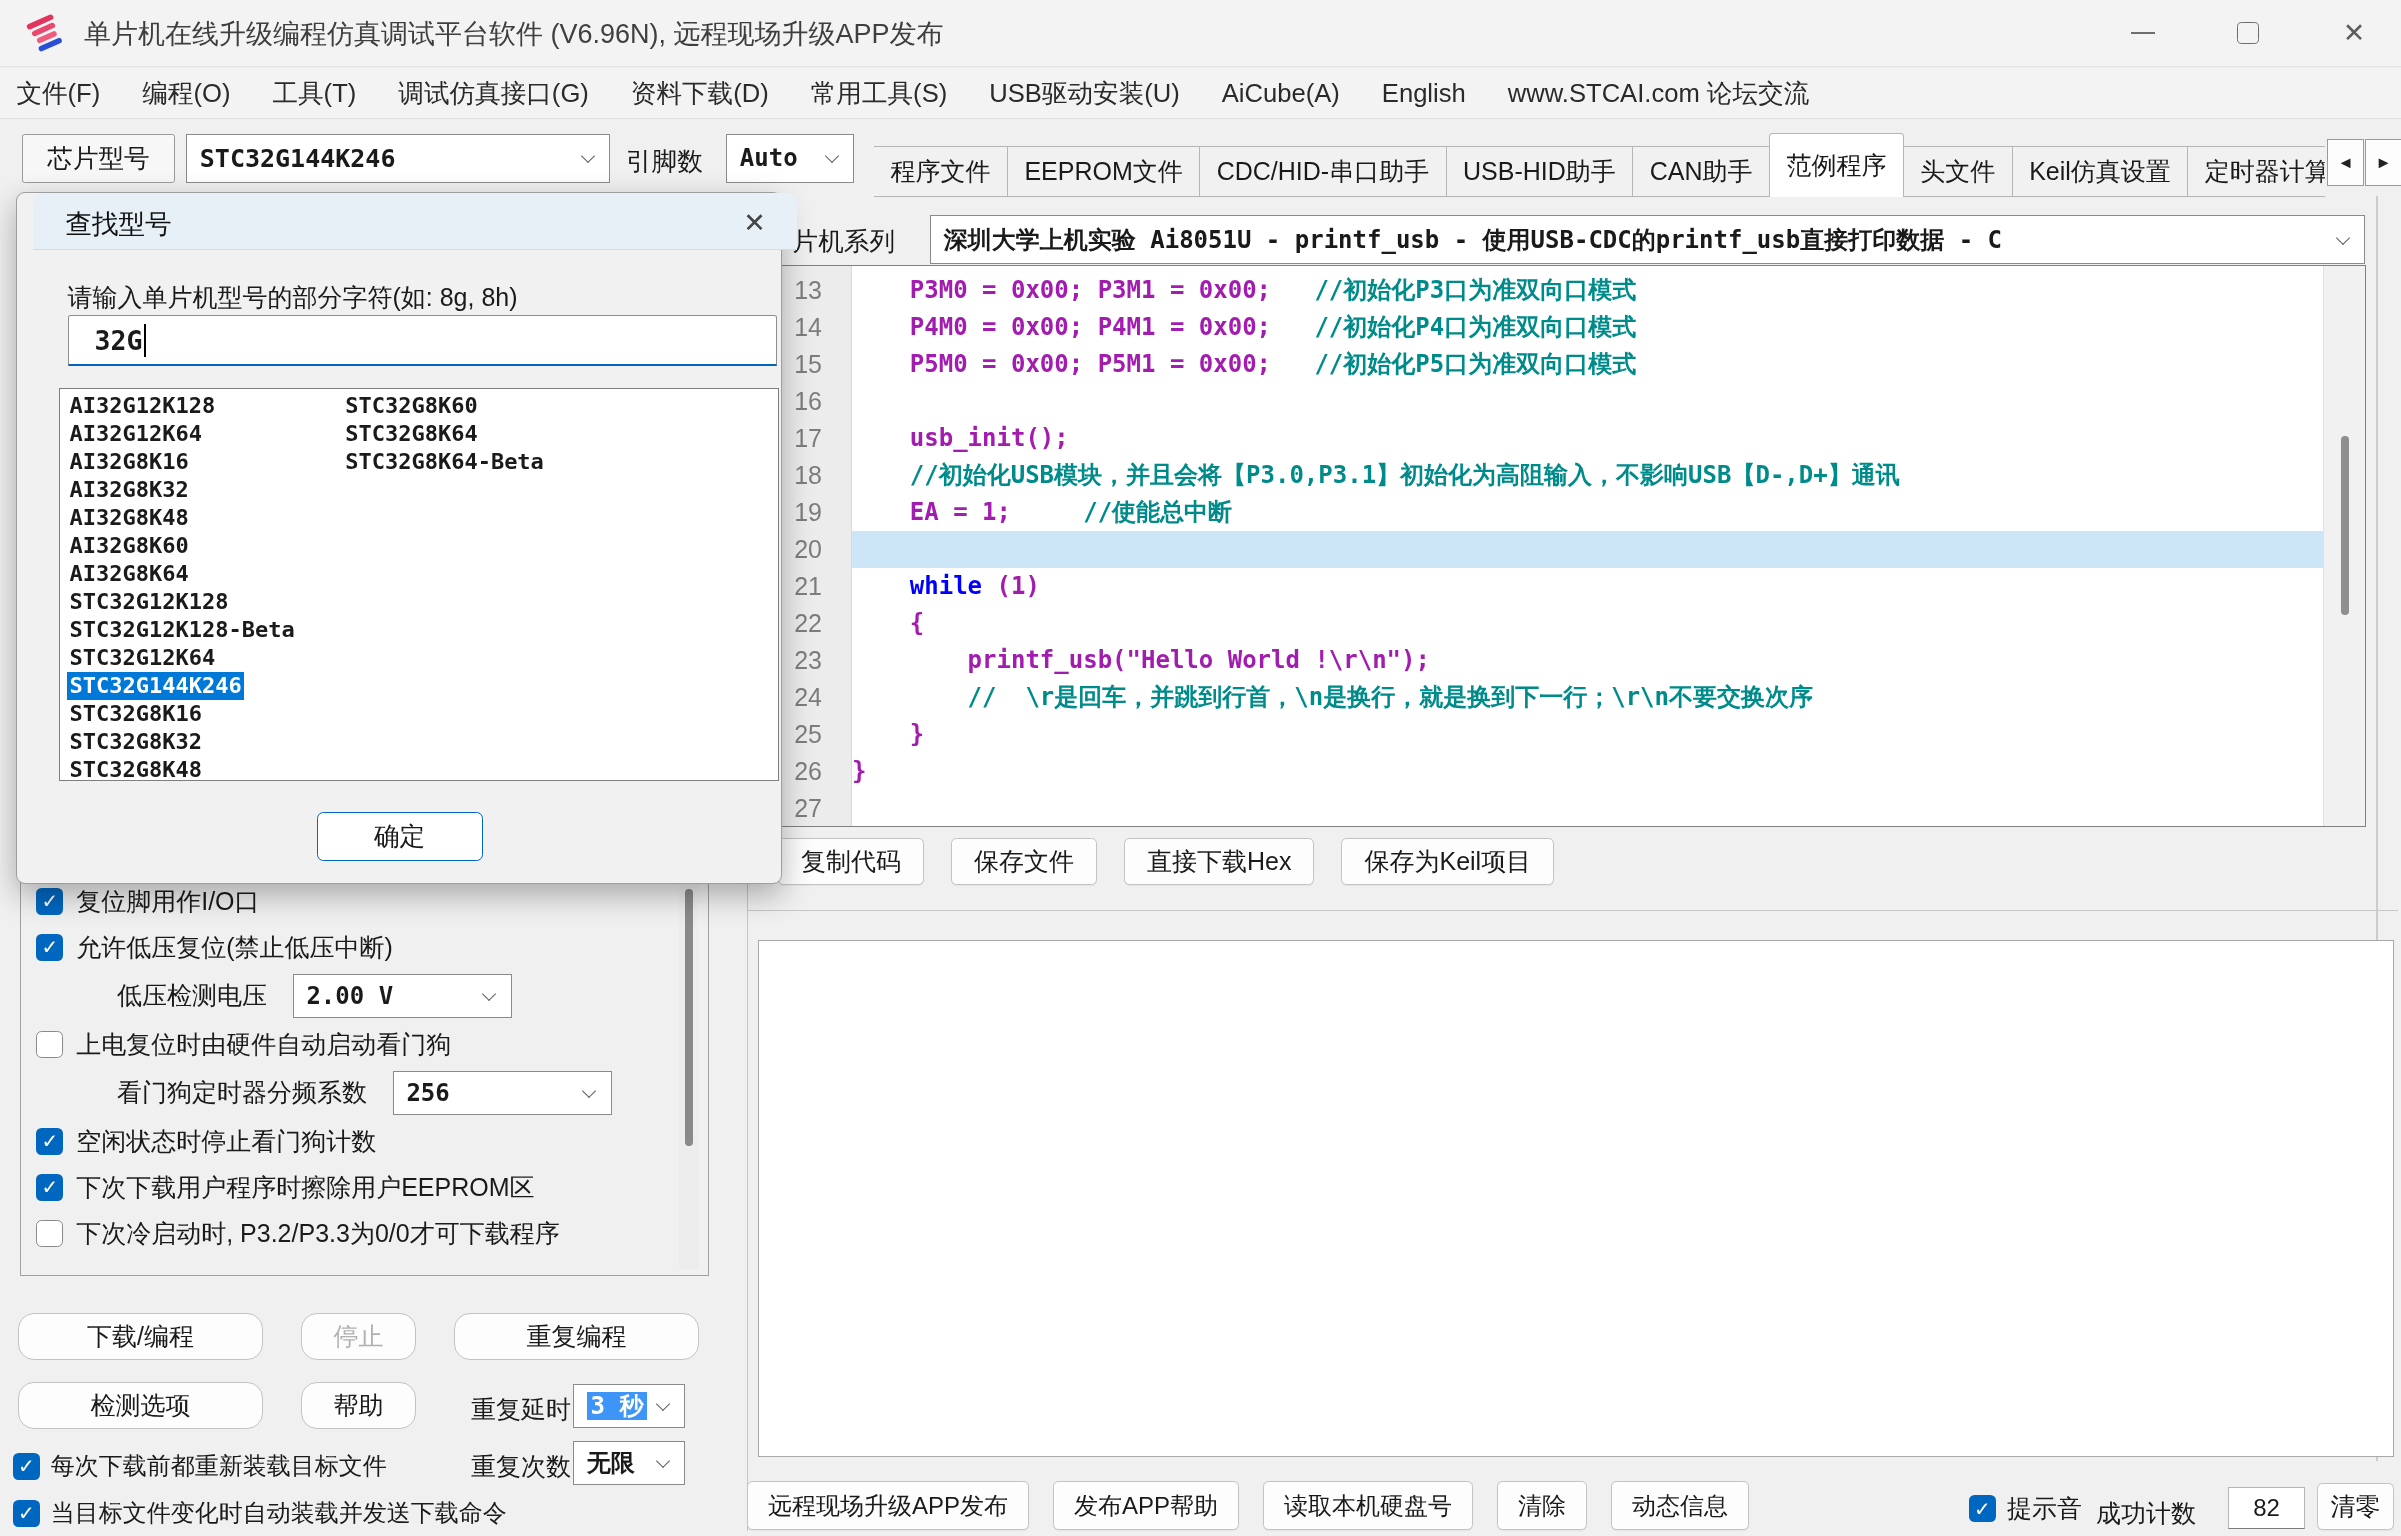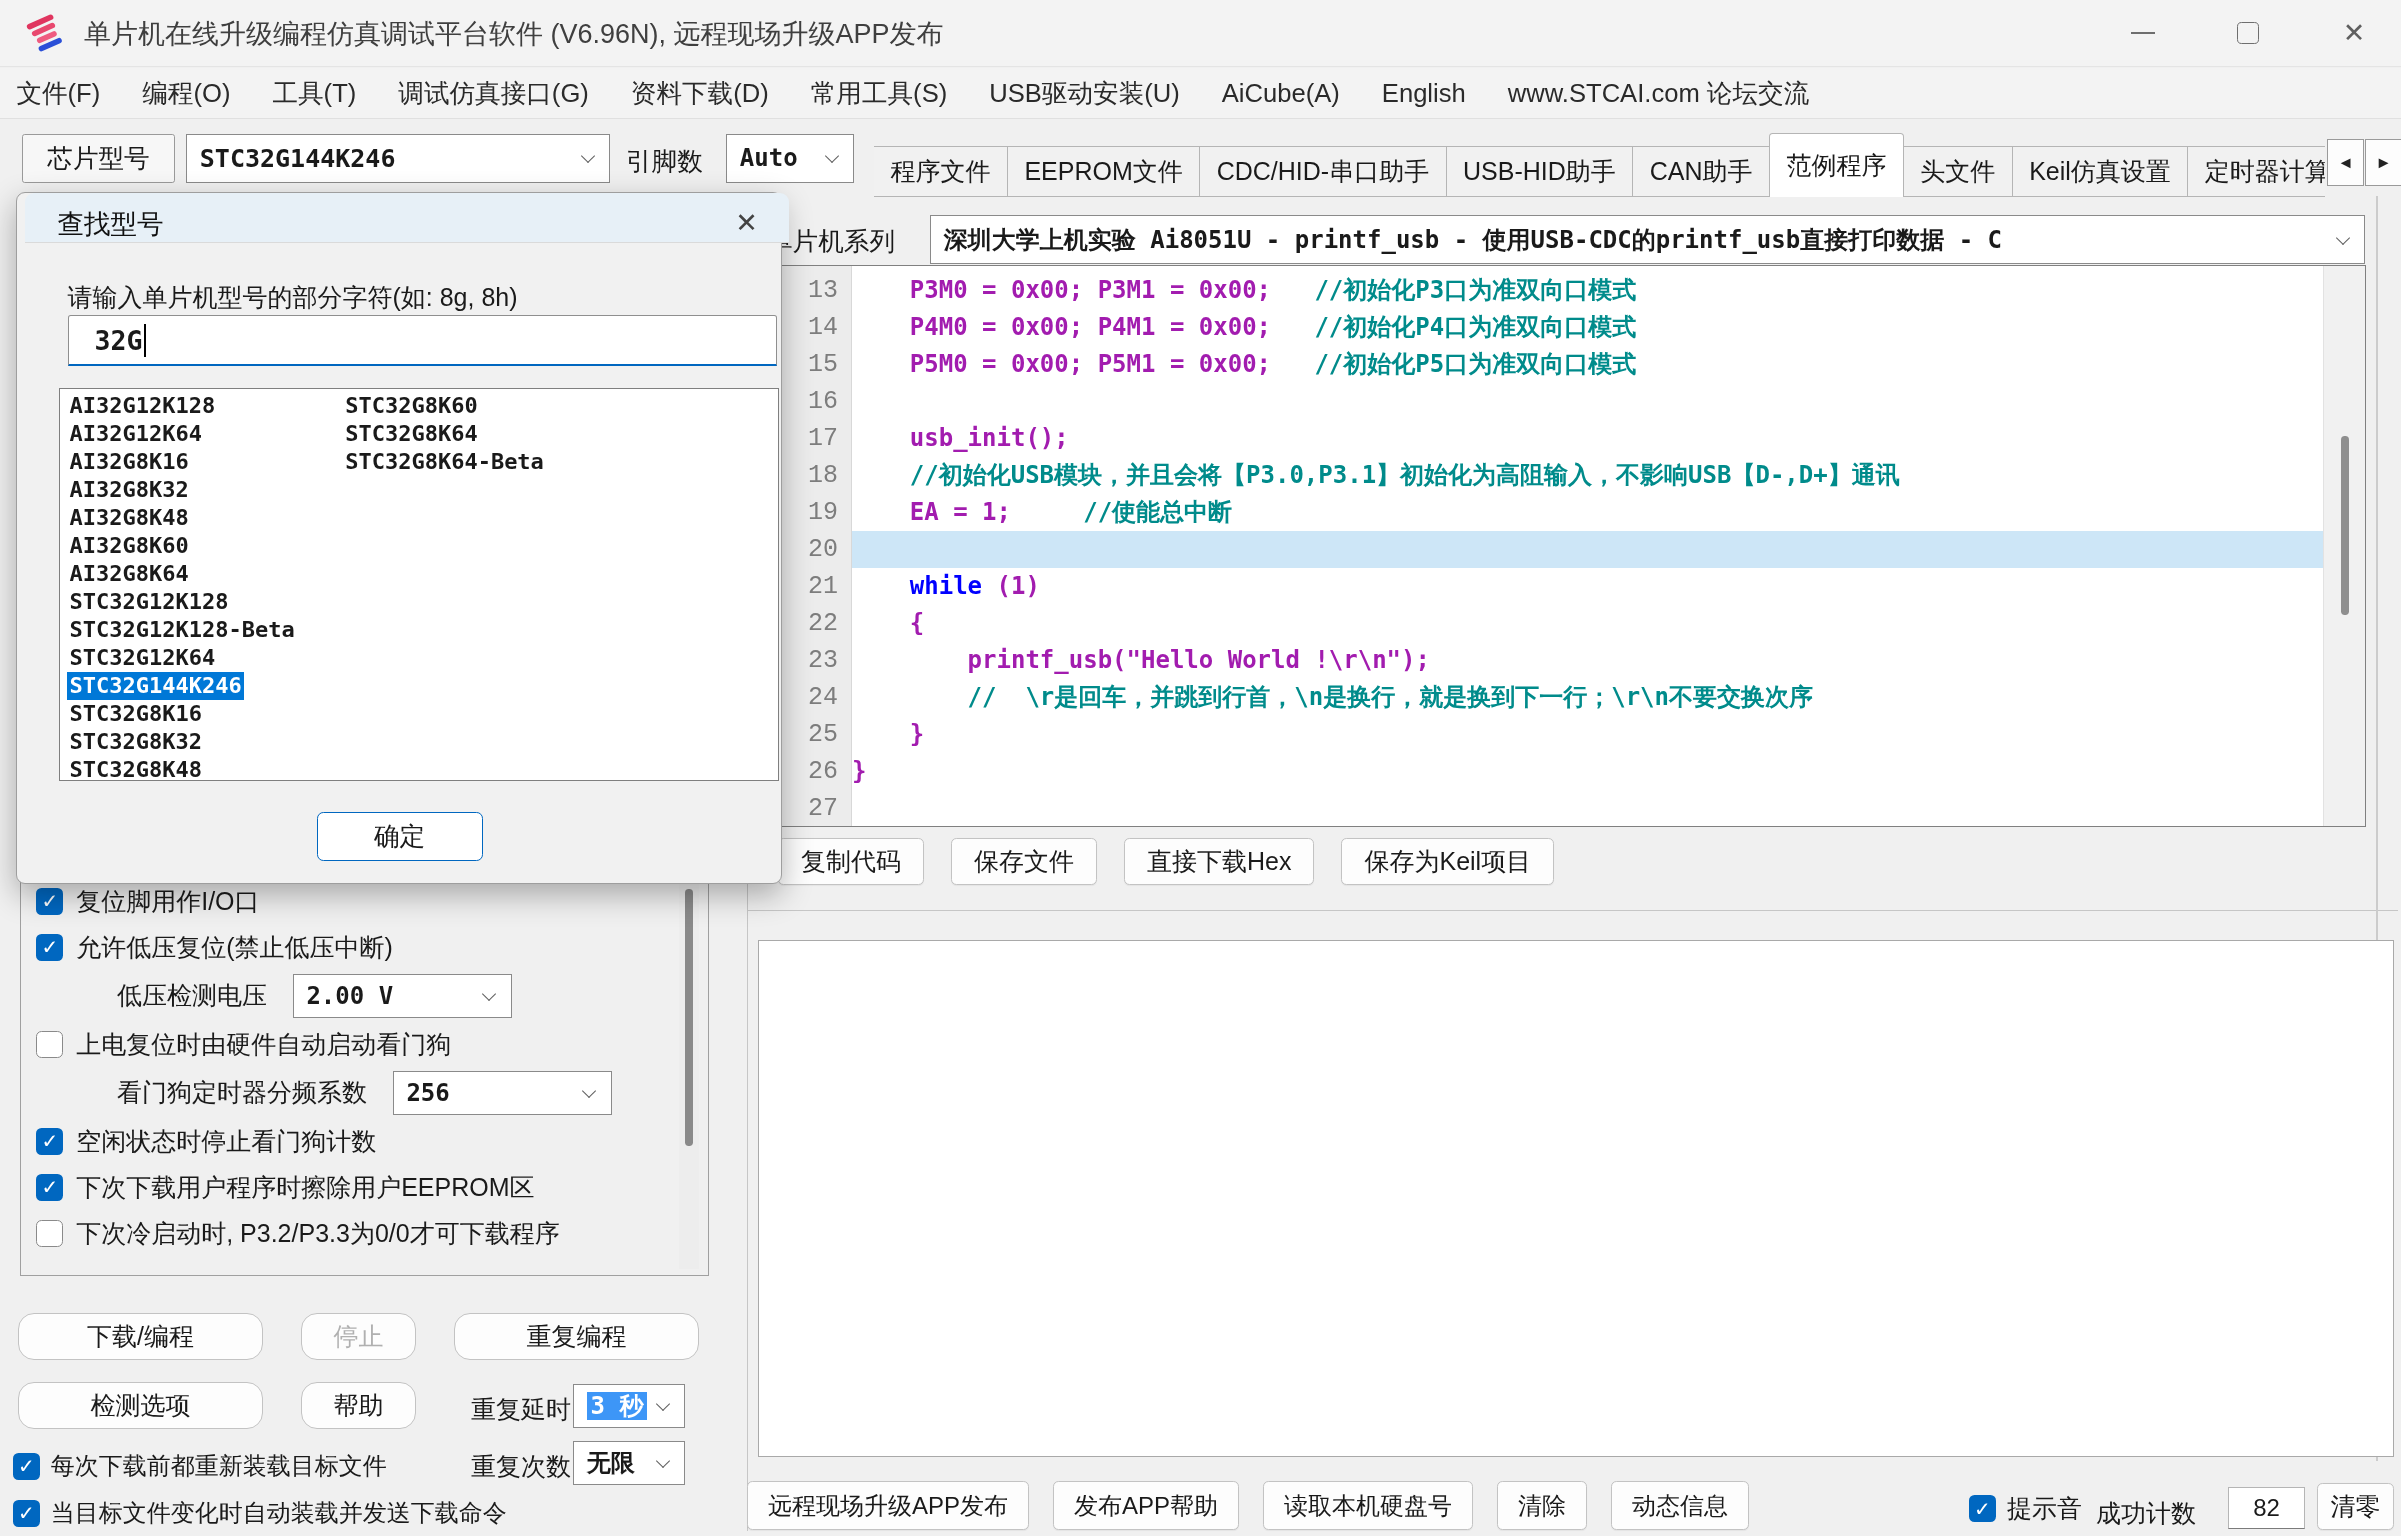--- a/index.html
+++ b/index.html
@@ -39,21 +39,21 @@
 
   
   .series-label { position:absolute; left:767px; top:224px; font-size:25.6px; white-space:nowrap; }
   .series-combo { position:absolute; left:930px; top:215px; width:1435px; height:49px; }
   .series-combo .val { font-size:24px; }
 
   .codebox { position:absolute; left:772px; top:265px; width:1594px; height:562px; background:#fff; border:0.9px solid #808080; }
   .gutter { position:absolute; left:0; top:0; width:79px; height:100%; background:#ececec; border-right:0.9px solid #d8d8d8; }
   .code-rows { position:absolute; left:0; top:5.5px; width:100%; }
   .crow { display:flex; height:37px; align-items:center; }
-  .crow .ln { flex:0 0 79px; text-align:right; padding-right:14px; font-family:Liberation Mono, monospace; font-size:25px; color:#7d7d7d; }
+  .crow .ln { flex:0 0 79px; text-align:right; padding-right:30px; font-family:Liberation Sans, sans-serif; font-size:25px; color:#7d7d7d; }
   .crow .ct { flex:1; height:100%; display:flex; align-items:center; font-family:"DejaVu Sans Mono", monospace; font-weight:bold; font-size:24px; white-space:pre; overflow:hidden; }
   .crow .ct.hl { background:var(--line-highlight); }
   .seg-plain { color:#a21caf; }
   .seg-comment { color:var(--comment); }
   .seg-keyword { color:var(--keyword); }
   .vscroll { position:absolute; right:0; top:0; width:42px; height:100%; background:#f1f1f1; border-left:0.9px solid #e2e2e2; }
   .vscroll .thumb { position:absolute; left:17.3px; width:7.3px; border-radius:3.7px; background:#8f8f8f; }
 
   .code-btns { position:absolute; left:778px; top:838px; display:flex; gap:27px; }
   .btn { background:#fdfdfd; border:0.9px solid #c3c3c3; border-radius:5.5px; height:47px; display:flex; align-items:center; justify-content:center; font-size:25px; padding:0 22px; white-space:nowrap; box-shadow:0 0.9px 0.9px rgba(0,0,0,0.05); }
@@ -92,21 +92,21 @@
   .flabel { position:absolute; font-size:25px; white-space:nowrap; }
   .cbrow { position:absolute; display:flex; align-items:center; gap:11px; }
   .cbrow .lbl { font-size:24px; white-space:nowrap; }
 
   
   .count-box { position:absolute; left:2228px; top:1487px; width:77px; height:42px; background:#fff; border:0.9px solid #b5b5b5; border-bottom:1.8px solid #7b7b7b; display:flex; align-items:center; justify-content:center; font-size:24px; }
   .clear-btn { position:absolute; left:2317px; top:1483px; width:77px; height:47px; }
 
   
   .dialog { position:absolute; left:15.5px; top:192px; width:766px; height:692px; background:#f1f1f1; border:0.9px solid #9e9e9e; border-radius:9px; box-shadow:0 11px 31px rgba(0,0,0,0.30); z-index:10; }
-  .dlg-header { position:absolute; left:8px; top:0; width:100%; height:50px; background:#e7f0f7; border-radius:9px 9px 0 0; border-bottom:0.9px solid #dadada; }
+  .dlg-header { position:absolute; left:16px; top:0; width:100%; height:57px; background:#e7f0f7; border-radius:9px 9px 0 0; border-bottom:0.9px solid #dadada; }
   .dlg-title { position:absolute; left:33px; top:12.8px; font-size:26.5px; color:#111; }
   .dlg-close { position:absolute; right:22px; top:11px; width:40px; height:37px; display:flex; align-items:center; justify-content:center; font-size:27px; color:#444; }
   .dlg-prompt { position:absolute; left:51px; top:88px; font-size:25px; }
   .dlg-input { position:absolute; left:51px; top:122px; width:709px; height:51px; background:#fff; border:0.9px solid #8f8f8f; border-bottom:2.7px solid #0067c0; border-radius:2.7px 2.7px 0 0; display:flex; align-items:center; padding-left:26px; font-size:26.5px; }
   .caret { display:inline-block; width:1.8px; height:33px; background:#000; margin-left:1.8px; }
   .dlg-list { position:absolute; left:42px; top:195px; width:720px; height:393px; background:#fff; border:0.9px solid #7f7f7f; overflow:hidden; }
   .chip-col { position:absolute; top:2.7px; }
   .chip-col.c1 { left:7.3px; }
   .chip-col.c2 { left:283px; }
   .chip-item { height:28px; line-height:28px; font-family:"DejaVu Sans Mono", monospace; font-weight:bold; font-size:22px; white-space:nowrap; }

